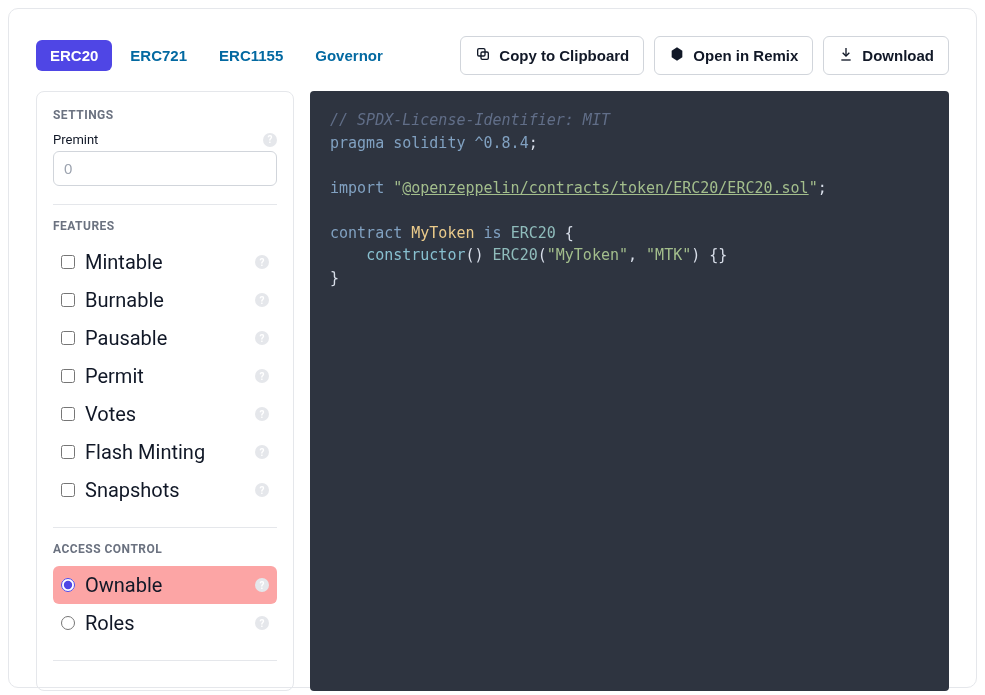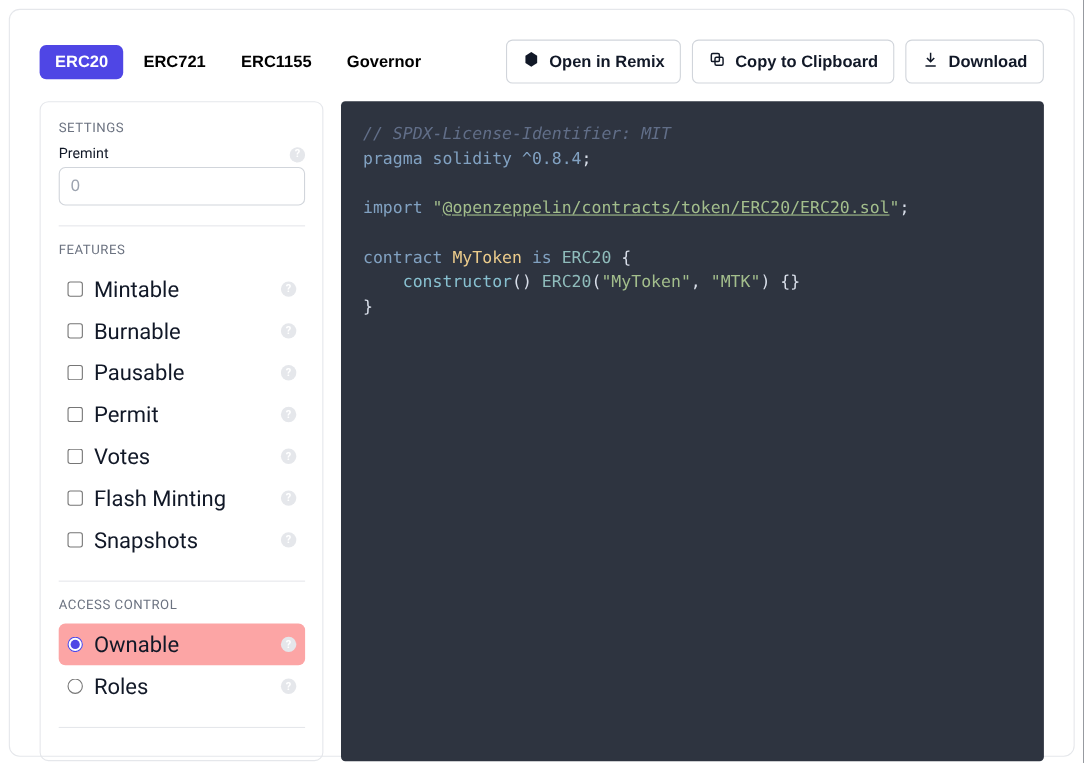--- a/index.html
+++ b/index.html
@@ -22,21 +22,21 @@
     justify-content: space-between;
     align-items: center;
     margin-bottom: 16px;
   }
   .tabs { display: flex; gap: 4px; }
   .tab {
     padding: 7px 14px;
     border-radius: 6px;
     font-weight: 600;
     font-size: 15px;
-    color: #000000;
+    color: #0369a1;
     cursor: pointer;
     border: none;
     background: transparent;
   }
   .tab.active { background: #4f46e5; color: #fff; }
   .actions { display: flex; gap: 10px; }
   .action-btn {
     display: flex;
     align-items: center;
     gap: 8px;
@@ -57,21 +57,21 @@
   }
   .sidebar {
     width: 258px;
     border: 1px solid #e5e7eb;
     border-radius: 8px;
     padding: 16px;
     overflow-y: auto;
   }
   .section-heading {
     font-size: 12px;
-    font-weight: 400;
+    font-weight: 700;
     color: #6b7280;
     letter-spacing: 0.04em;
     margin-bottom: 10px;
   }
   .row2 { display: flex; gap: 8px; margin-bottom: 10px; }
   .field { flex: 1; }
   .field.sym { flex: 0 0 72px; }
   .label {
     font-size: 13px;
     color: #111827;
@@ -142,34 +142,34 @@
   <div class="topbar">
     <div class="tabs" id="tabs-root">
         <button class="tab active">ERC20</button>
         <button class="tab">ERC721</button>
         <button class="tab">ERC1155</button>
         <button class="tab">Governor</button>
       </div>
     <div class="actions">
       <button class="action-btn">
         <span>
-          <svg viewBox="0 0 24 24" fill="currentColor">
-              <path d="M12 2 L20 7 L20 17 L12 22 L4 17 L4 7 Z"></path>
-            </svg>
-        </span>
-        <span>Open in Remix</span>
-      </button>
-      <button class="action-btn">
-        <span>
           <svg viewBox="0 0 24 24" fill="none" stroke="currentColor" stroke-width="2">
               <rect x="9" y="9" width="11" height="11" rx="2"></rect>
               <rect x="4" y="4" width="11" height="11" rx="2"></rect>
             </svg>
         </span>
         <span>Copy to Clipboard</span>
+      </button>
+      <button class="action-btn">
+        <span>
+          <svg viewBox="0 0 24 24" fill="currentColor">
+              <path d="M12 2 L20 7 L20 17 L12 22 L4 17 L4 7 Z"></path>
+            </svg>
+        </span>
+        <span>Open in Remix</span>
       </button>
       <button class="action-btn">
         <span>
           <svg viewBox="0 0 24 24" fill="none" stroke="currentColor" stroke-width="2">
               <path d="M12 3v12"></path>
               <path d="M7 10l5 5 5-5"></path>
               <path d="M5 21h14"></path>
             </svg>
         </span>
         <span>Download</span>

